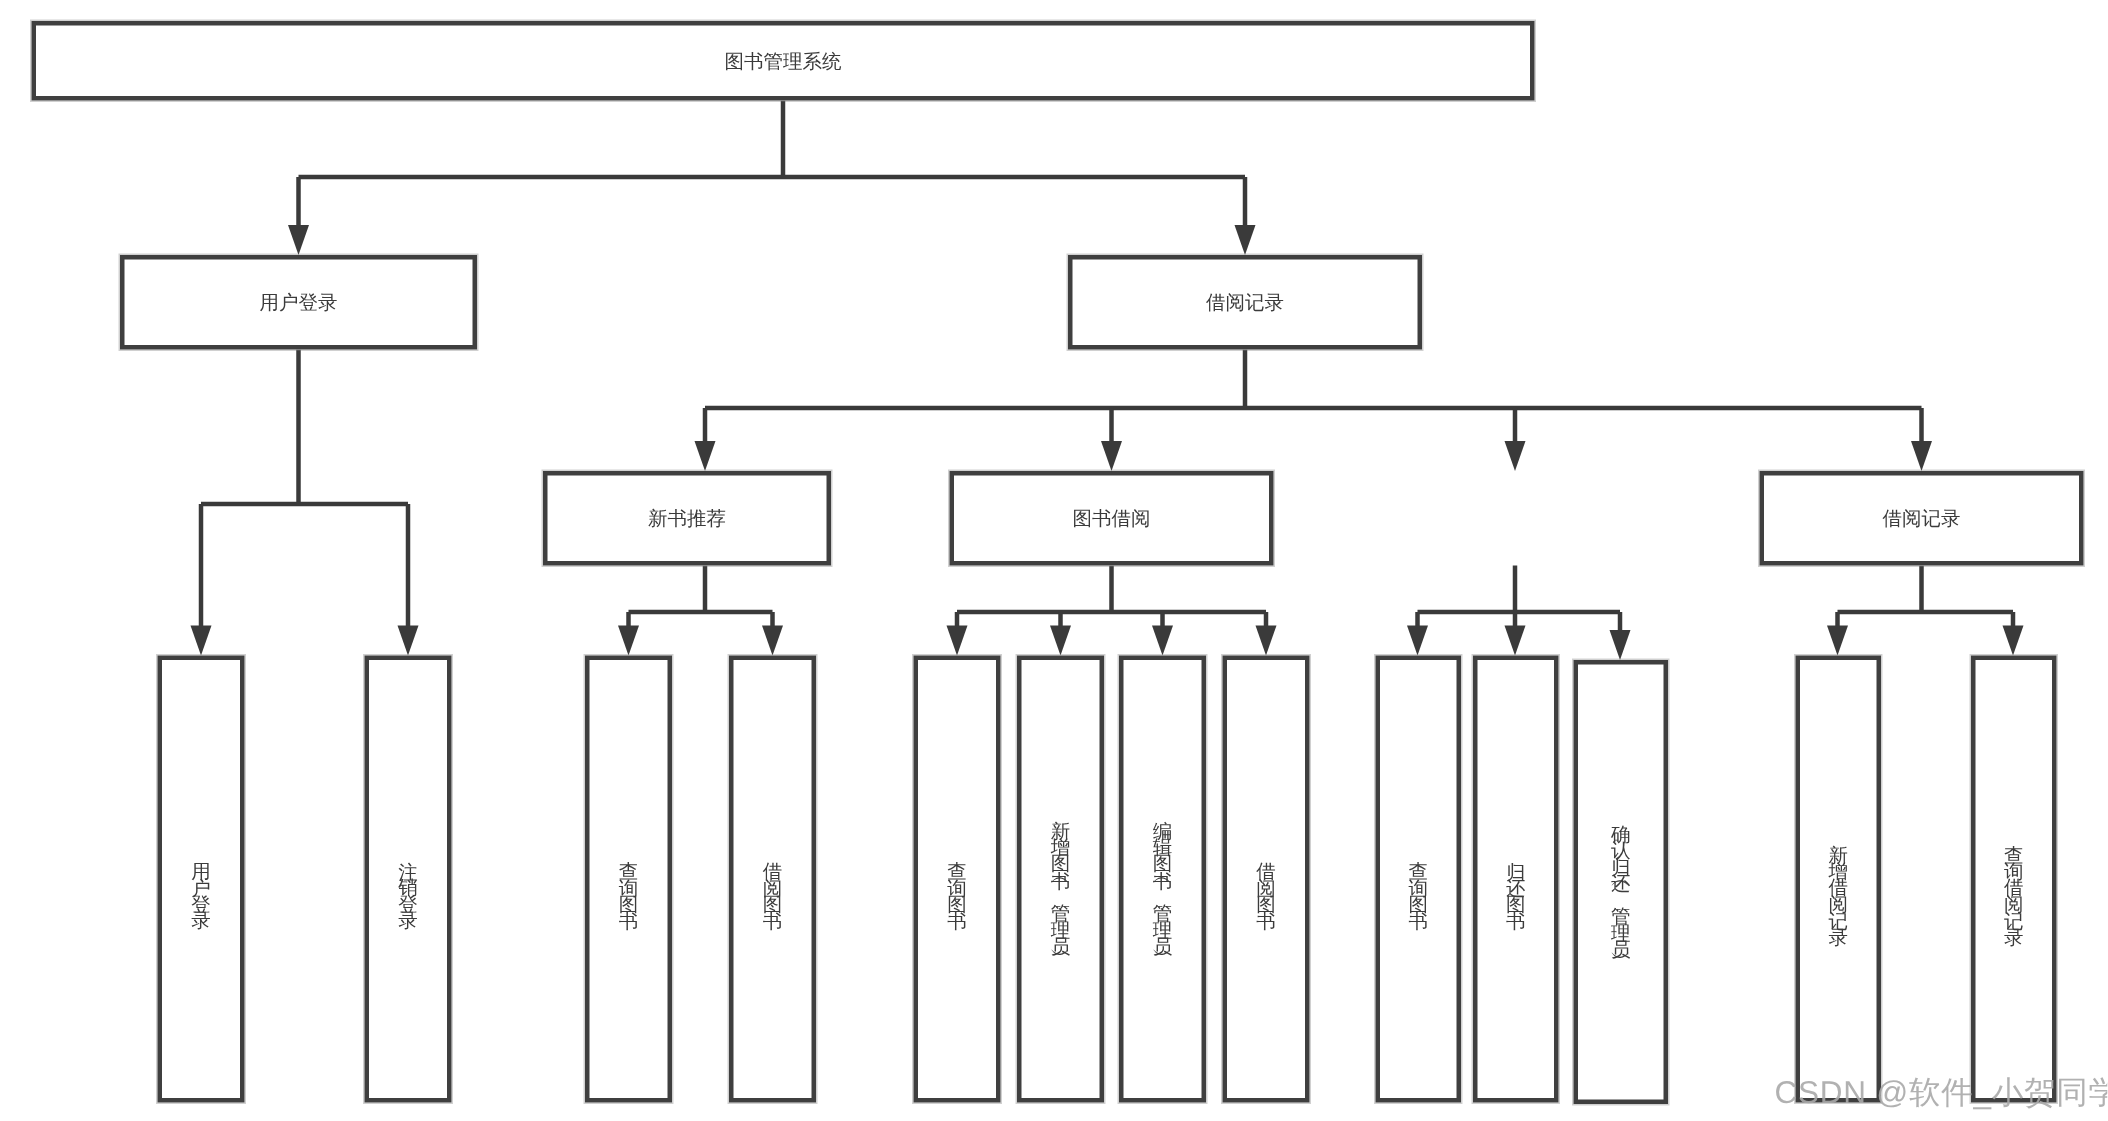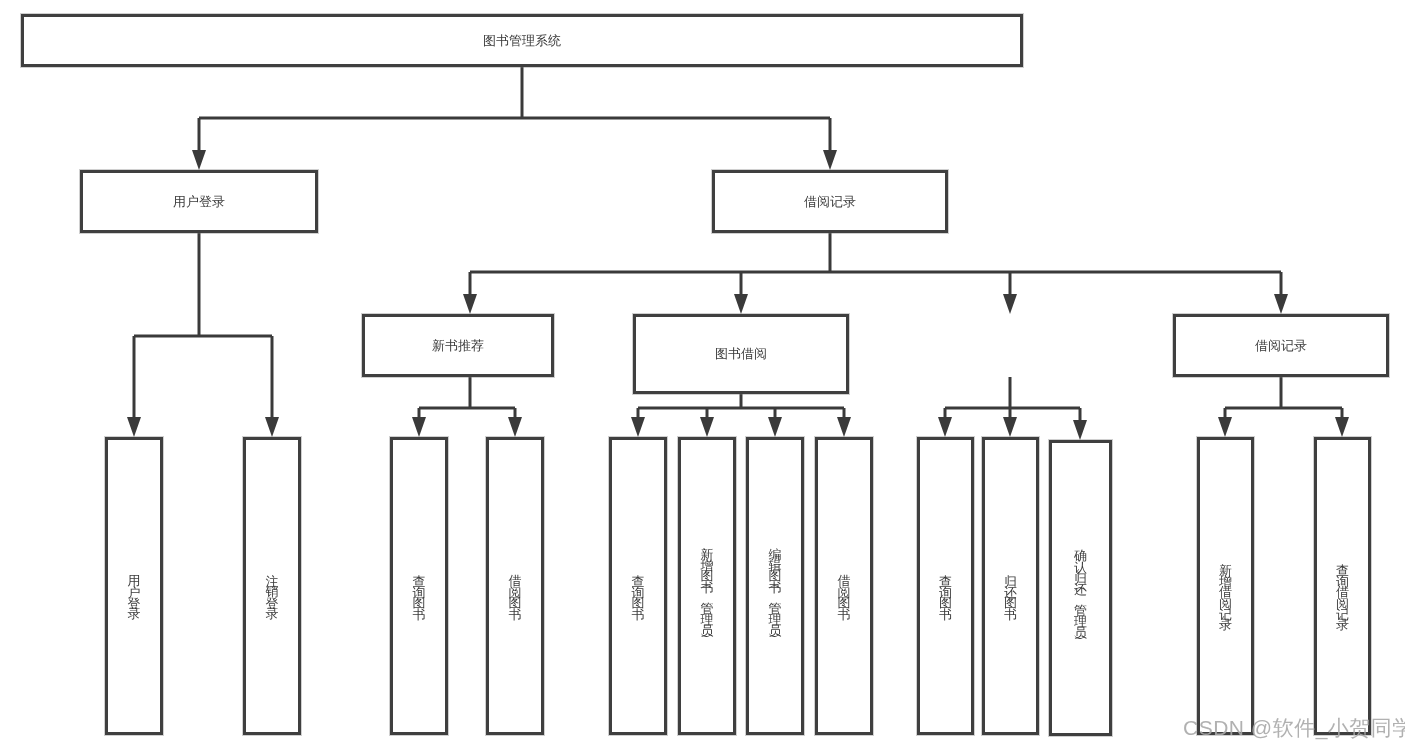--- a/index.html
+++ b/index.html
@@ -123,21 +123,21 @@
   <div class="node" style="left:80px; top:170px; width:238px; height:63px">
     <span>用户登录</span>
   </div>
   <div class="node" style="left:712px; top:170px; width:236px; height:63px">
     <span>借阅记录</span>
   </div>
 
   <div class="node" style="left:362px; top:314px; width:192px; height:63px">
     <span>新书推荐</span>
   </div>
-  <div class="node" style="left:633px; top:314px; width:216px; height:80px">
+  <div class="node" style="left:633px; top:314px; width:216px; height:63px">
     <span>图书借阅</span>
   </div>
   <div class="node" style="left:1173px; top:314px; width:216px; height:63px">
     <span>借阅记录</span>
   </div>
 
   <div class="node" style="left:105px; top:437px; width:58px; height:298px">
     <span class="vtext">用户登录</span>
   </div>
   <div class="node" style="left:243px; top:437px; width:58px; height:298px">

